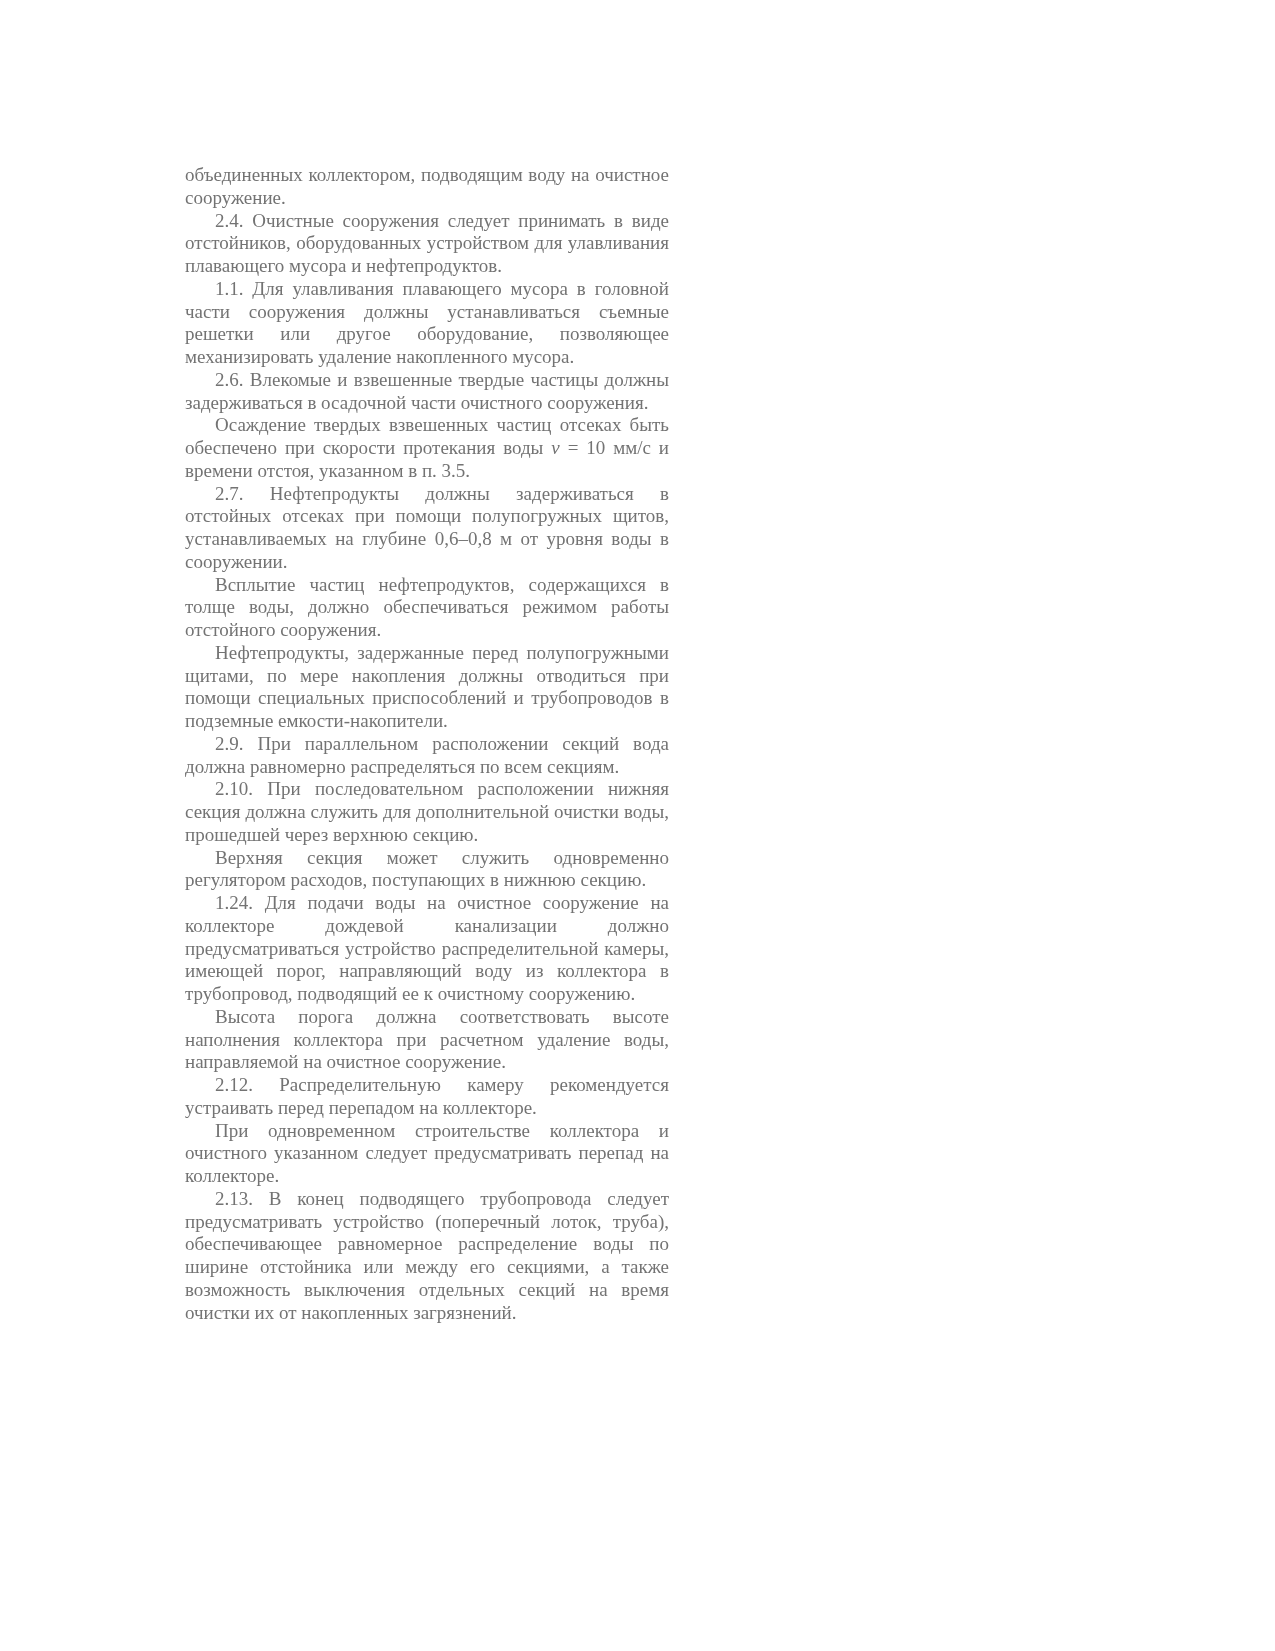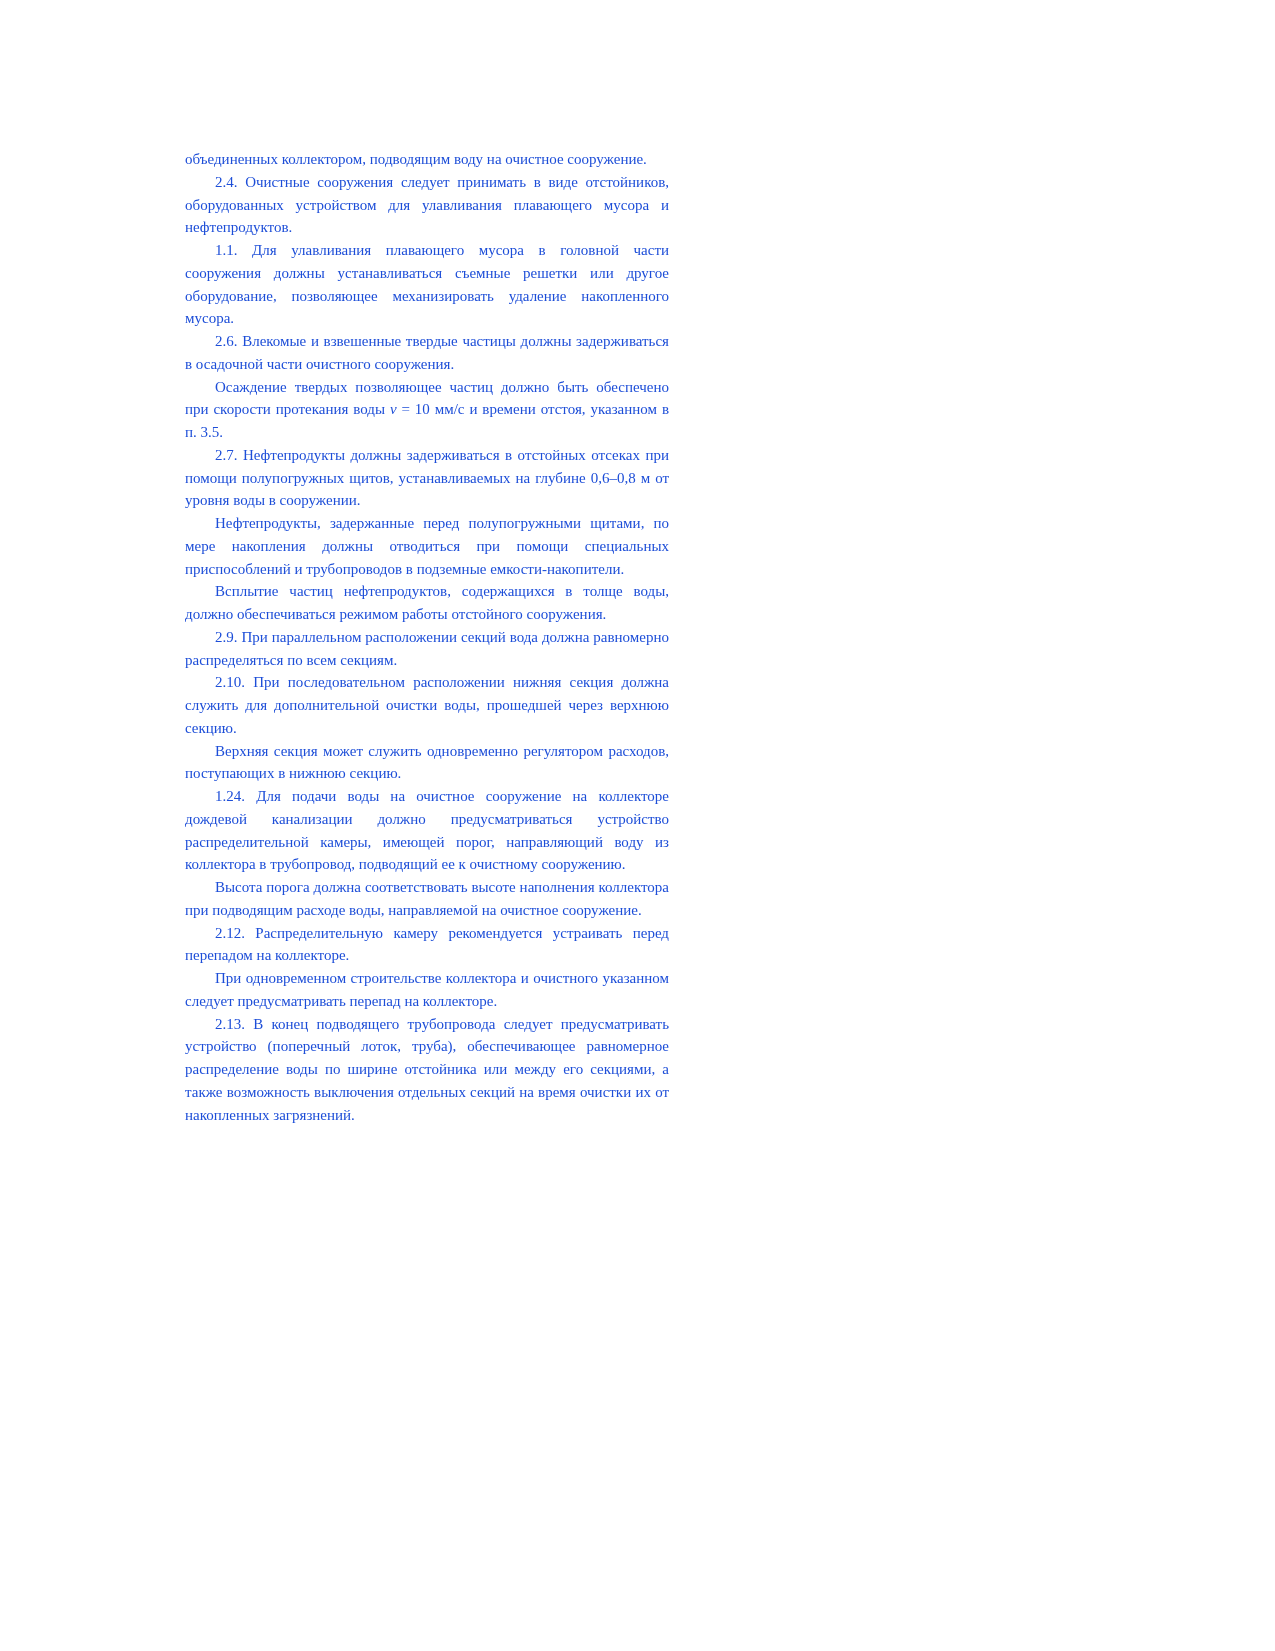--- a/index.html
+++ b/index.html
@@ -1,47 +1,47 @@
 <!DOCTYPE html>
 <html><head>
   <meta charset="utf-8">
   <style>
     html, body { margin: 0; padding: 0; background: #ffffff; }
     body { width: 1275px; height: 1651px; position: relative; overflow: hidden; }
     .page {
       position: absolute;
       left: 185px;
-      top: 148px;
+      top: 164px;
       width: 484px;
       font-family: "Liberation Serif", "DejaVu Serif", serif;
-      font-size: 15px;
+      font-size: 19px;
       line-height: 22.75px;
-      color: #1d4ed8;
+      color: #737373;
     }
     .para {
       margin: 0;
       text-align: justify;
       text-indent: 30px;
     }
     .para.noindent { text-indent: 0; }
     .ital { font-style: italic; }
   </style>
 </head>
 <body>
 
 <div class="page">
   <p class="para noindent">объединенных коллектором, подводящим воду на очистное сооружение.</p>
   <p class="para">2.4. Очистные сооружения следует принимать в виде отстойников, оборудованных устройством для улавливания плавающего мусора и нефтепродуктов.</p>
   <p class="para">1.1. Для улавливания плавающего мусора в головной части сооружения должны устанавливаться съемные решетки или другое оборудование, позволяющее механизировать удаление накопленного мусора.</p>
   <p class="para">2.6. Влекомые и взвешенные твердые частицы должны задерживаться в осадочной части очистного сооружения.</p>
-  <p class="para"><span>Осаждение твердых позволяющее частиц должно быть обеспечено при скорости протекания воды </span><span class="ital">v</span><span> = 10 мм/с и времени отстоя, указанном в п. 3.5.</span></p>
+  <p class="para"><span>Осаждение твердых взвешенных частиц отсеках быть обеспечено при скорости протекания воды </span><span class="ital">v</span><span> = 10 мм/с и времени отстоя, указанном в п. 3.5.</span></p>
   <p class="para">2.7. Нефтепродукты должны задерживаться в отстойных отсеках при помощи полупогружных щитов, устанавливаемых на глубине 0,6–0,8 м от уровня воды в сооружении.</p>
+  <p class="para">Всплытие частиц нефтепродуктов, содержащихся в толще воды, должно обеспечиваться режимом работы отстойного сооружения.</p>
   <p class="para">Нефтепродукты, задержанные перед полупогружными щитами, по мере накопления должны отводиться при помощи специальных приспособлений и трубопроводов в подземные емкости-накопители.</p>
-  <p class="para">Всплытие частиц нефтепродуктов, содержащихся в толще воды, должно обеспечиваться режимом работы отстойного сооружения.</p>
   <p class="para">2.9. При параллельном расположении секций вода должна равномерно распределяться по всем секциям.</p>
   <p class="para">2.10. При последовательном расположении нижняя секция должна служить для дополнительной очистки воды, прошедшей через верхнюю секцию.</p>
   <p class="para">Верхняя секция может служить одновременно регулятором расходов, поступающих в нижнюю секцию.</p>
   <p class="para">1.24. Для подачи воды на очистное сооружение на коллекторе дождевой канализации должно предусматриваться устройство распределительной камеры, имеющей порог, направляющий воду из коллектора в трубопровод, подводящий ее к очистному сооружению.</p>
-  <p class="para">Высота порога должна соответствовать высоте наполнения коллектора при подводящим расходе воды, направляемой на очистное сооружение.</p>
+  <p class="para">Высота порога должна соответствовать высоте наполнения коллектора при расчетном удаление воды, направляемой на очистное сооружение.</p>
   <p class="para">2.12. Распределительную камеру рекомендуется устраивать перед перепадом на коллекторе.</p>
   <p class="para">При одновременном строительстве коллектора и очистного указанном следует предусматривать перепад на коллекторе.</p>
   <p class="para">2.13. В конец подводящего трубопровода следует предусматривать устройство (поперечный лоток, труба), обеспечивающее равномерное распределение воды по ширине отстойника или между его секциями, а также возможность выключения отдельных секций на время очистки их от накопленных загрязнений.</p>
 </div>
 
 </body></html>

